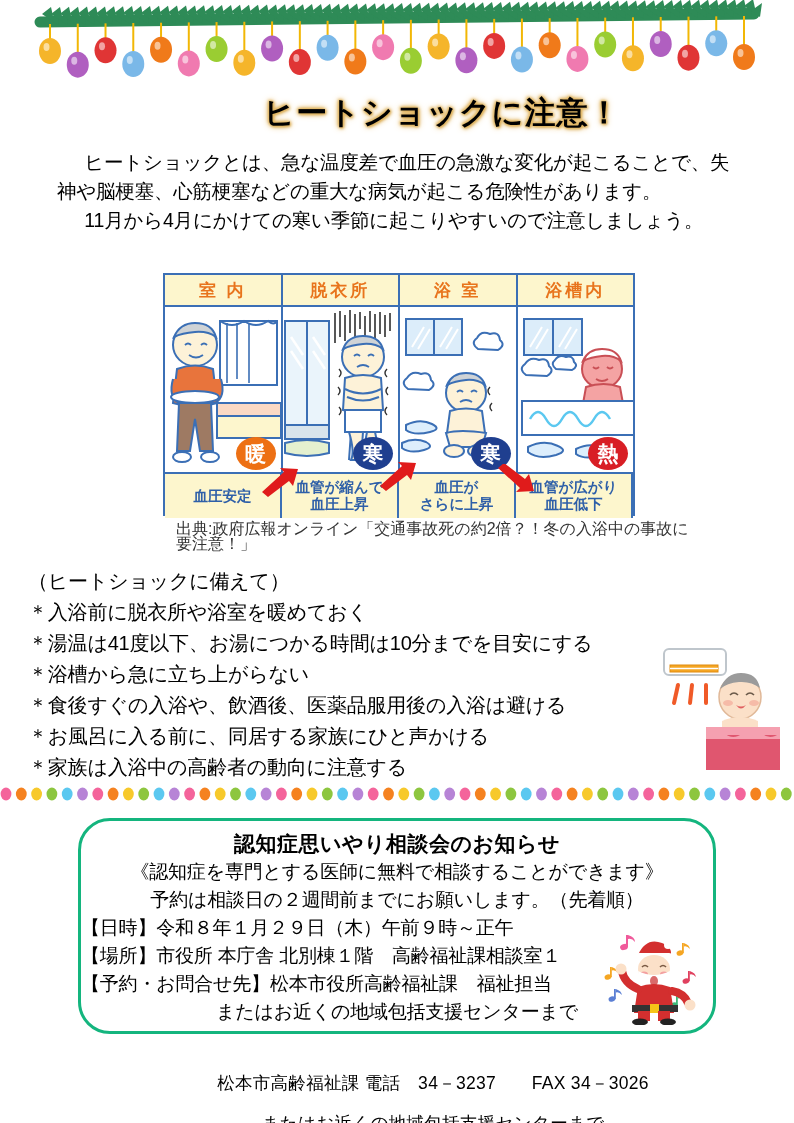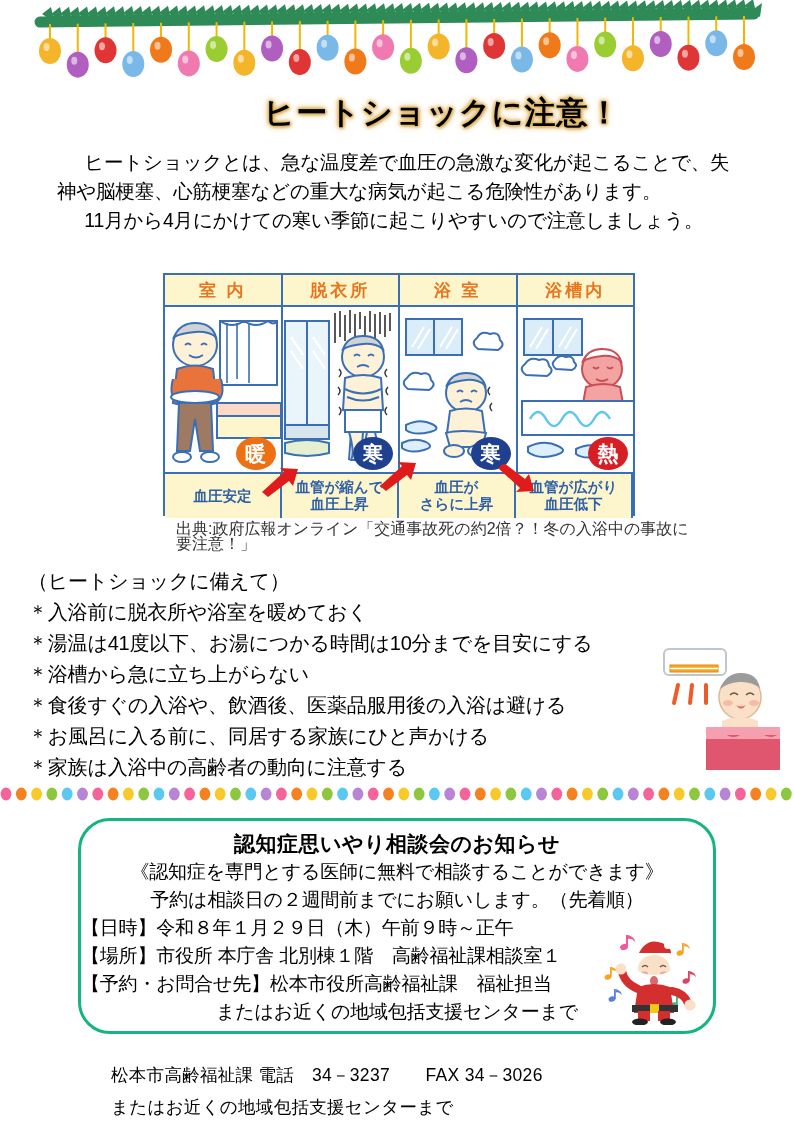--- a/index.html
+++ b/index.html
@@ -123,21 +123,21 @@
   .notice .nleft{
     font-size:19px; line-height:28px; letter-spacing:-0.2px;
   }
   .santa{position:absolute; right:6px; bottom:6px; width:105px; height:100px;}
 
   
   .footer{
     position:absolute; left:103px; top:1055px; width:660px;
     font-size:17.5px; line-height:24px; letter-spacing:0.3px;
   }
-  .footer div{margin:8px;}
+  .footer div{margin:16px;text-align:center;}
 </style>
 </head>
 <body>
 
 <div class="garland">
   <svg width="794" height="78" viewBox="0 0 794 78">
 
     <g>
       <path d="M40,22 L754,14" stroke="#2e8b57" stroke-width="11" fill="none" stroke-linecap="round"></path>
       <g fill="#2e8b57">

